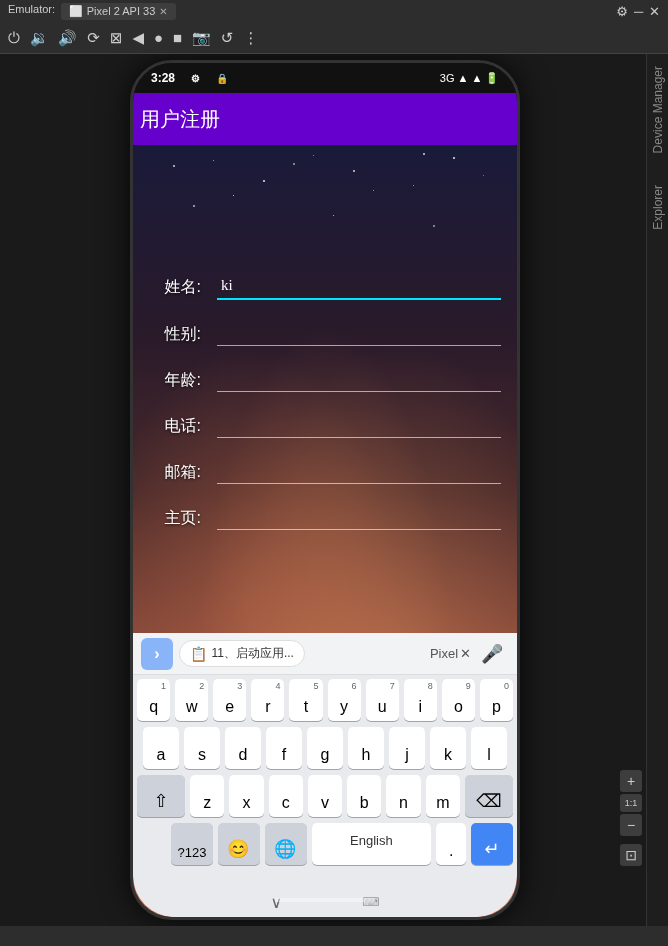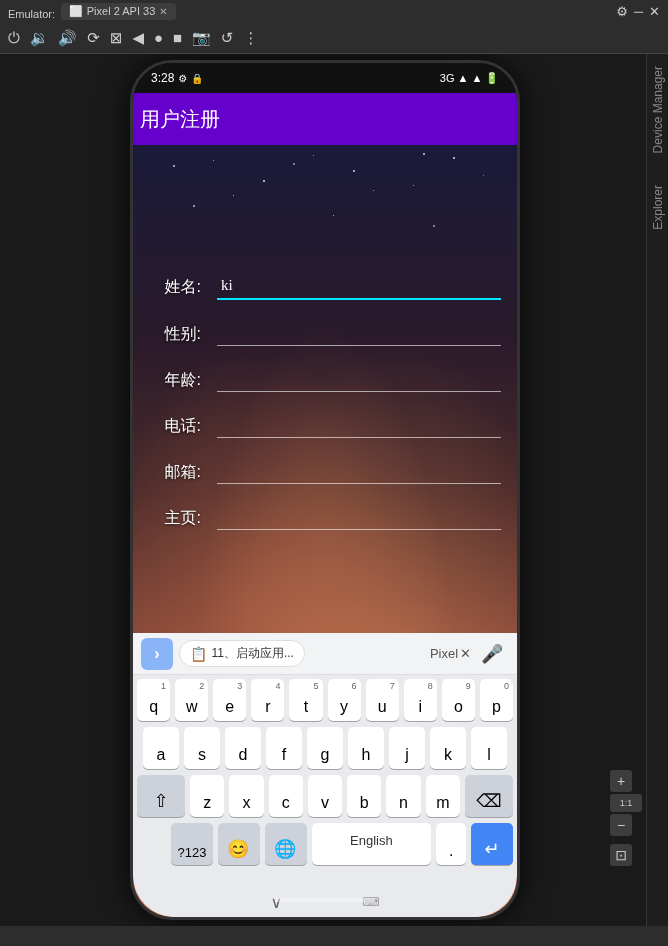--- a/index.html
+++ b/index.html
@@ -19,21 +19,21 @@
       height: 22px;
       background: #2d2d2d;
       display: flex;
       align-items: center;
       padding: 0 8px;
       gap: 8px;
       z-index: 100;
     }
     .top-toolbar-left {
       display: flex;
-      align-items: flex-end;
+      align-items: flex-start;
       gap: 6px;
       flex: 1;
     }
     .top-toolbar-right {
       display: flex;
       align-items: center;
       gap: 6px;
     }
     .tab-item {
       background: #3d3d3d;
@@ -100,24 +100,24 @@
       display: flex;
       align-items: center;
       justify-content: space-between;
       padding: 0 18px;
       z-index: 10;
       border-radius: 42px 42px 0 0;
     }
     .status-time {
       color: #fff;
       font-size: 12px;
-      font-weight: 400;
-      display: flex;
-      align-items: center;
-      gap: 4px;
+      font-weight: 700;
+      display: flex;
+      align-items: center;
+      gap: 16px;
       justify-content: flex-end;
     }
     .status-icons {
       color: #fff;
       font-size: 11px;
       display: flex;
       align-items: center;
       gap: 3px;
     }
     .camera-notch {
@@ -427,21 +427,21 @@
       background: #3d3d3d;
       color: #ccc;
       font-size: 14px;
       display: flex;
       align-items: center;
       justify-content: center;
       cursor: pointer;
       border-radius: 3px;
     }
     .zoom-ratio {
-      width: 32px;
+      width: 22px;
       height: 18px;
       background: #3d3d3d;
       color: #ccc;
       font-size: 9px;
       display: flex;
       align-items: center;
       justify-content: center;
       border-radius: 3px;
     }
     .snap-btn {

